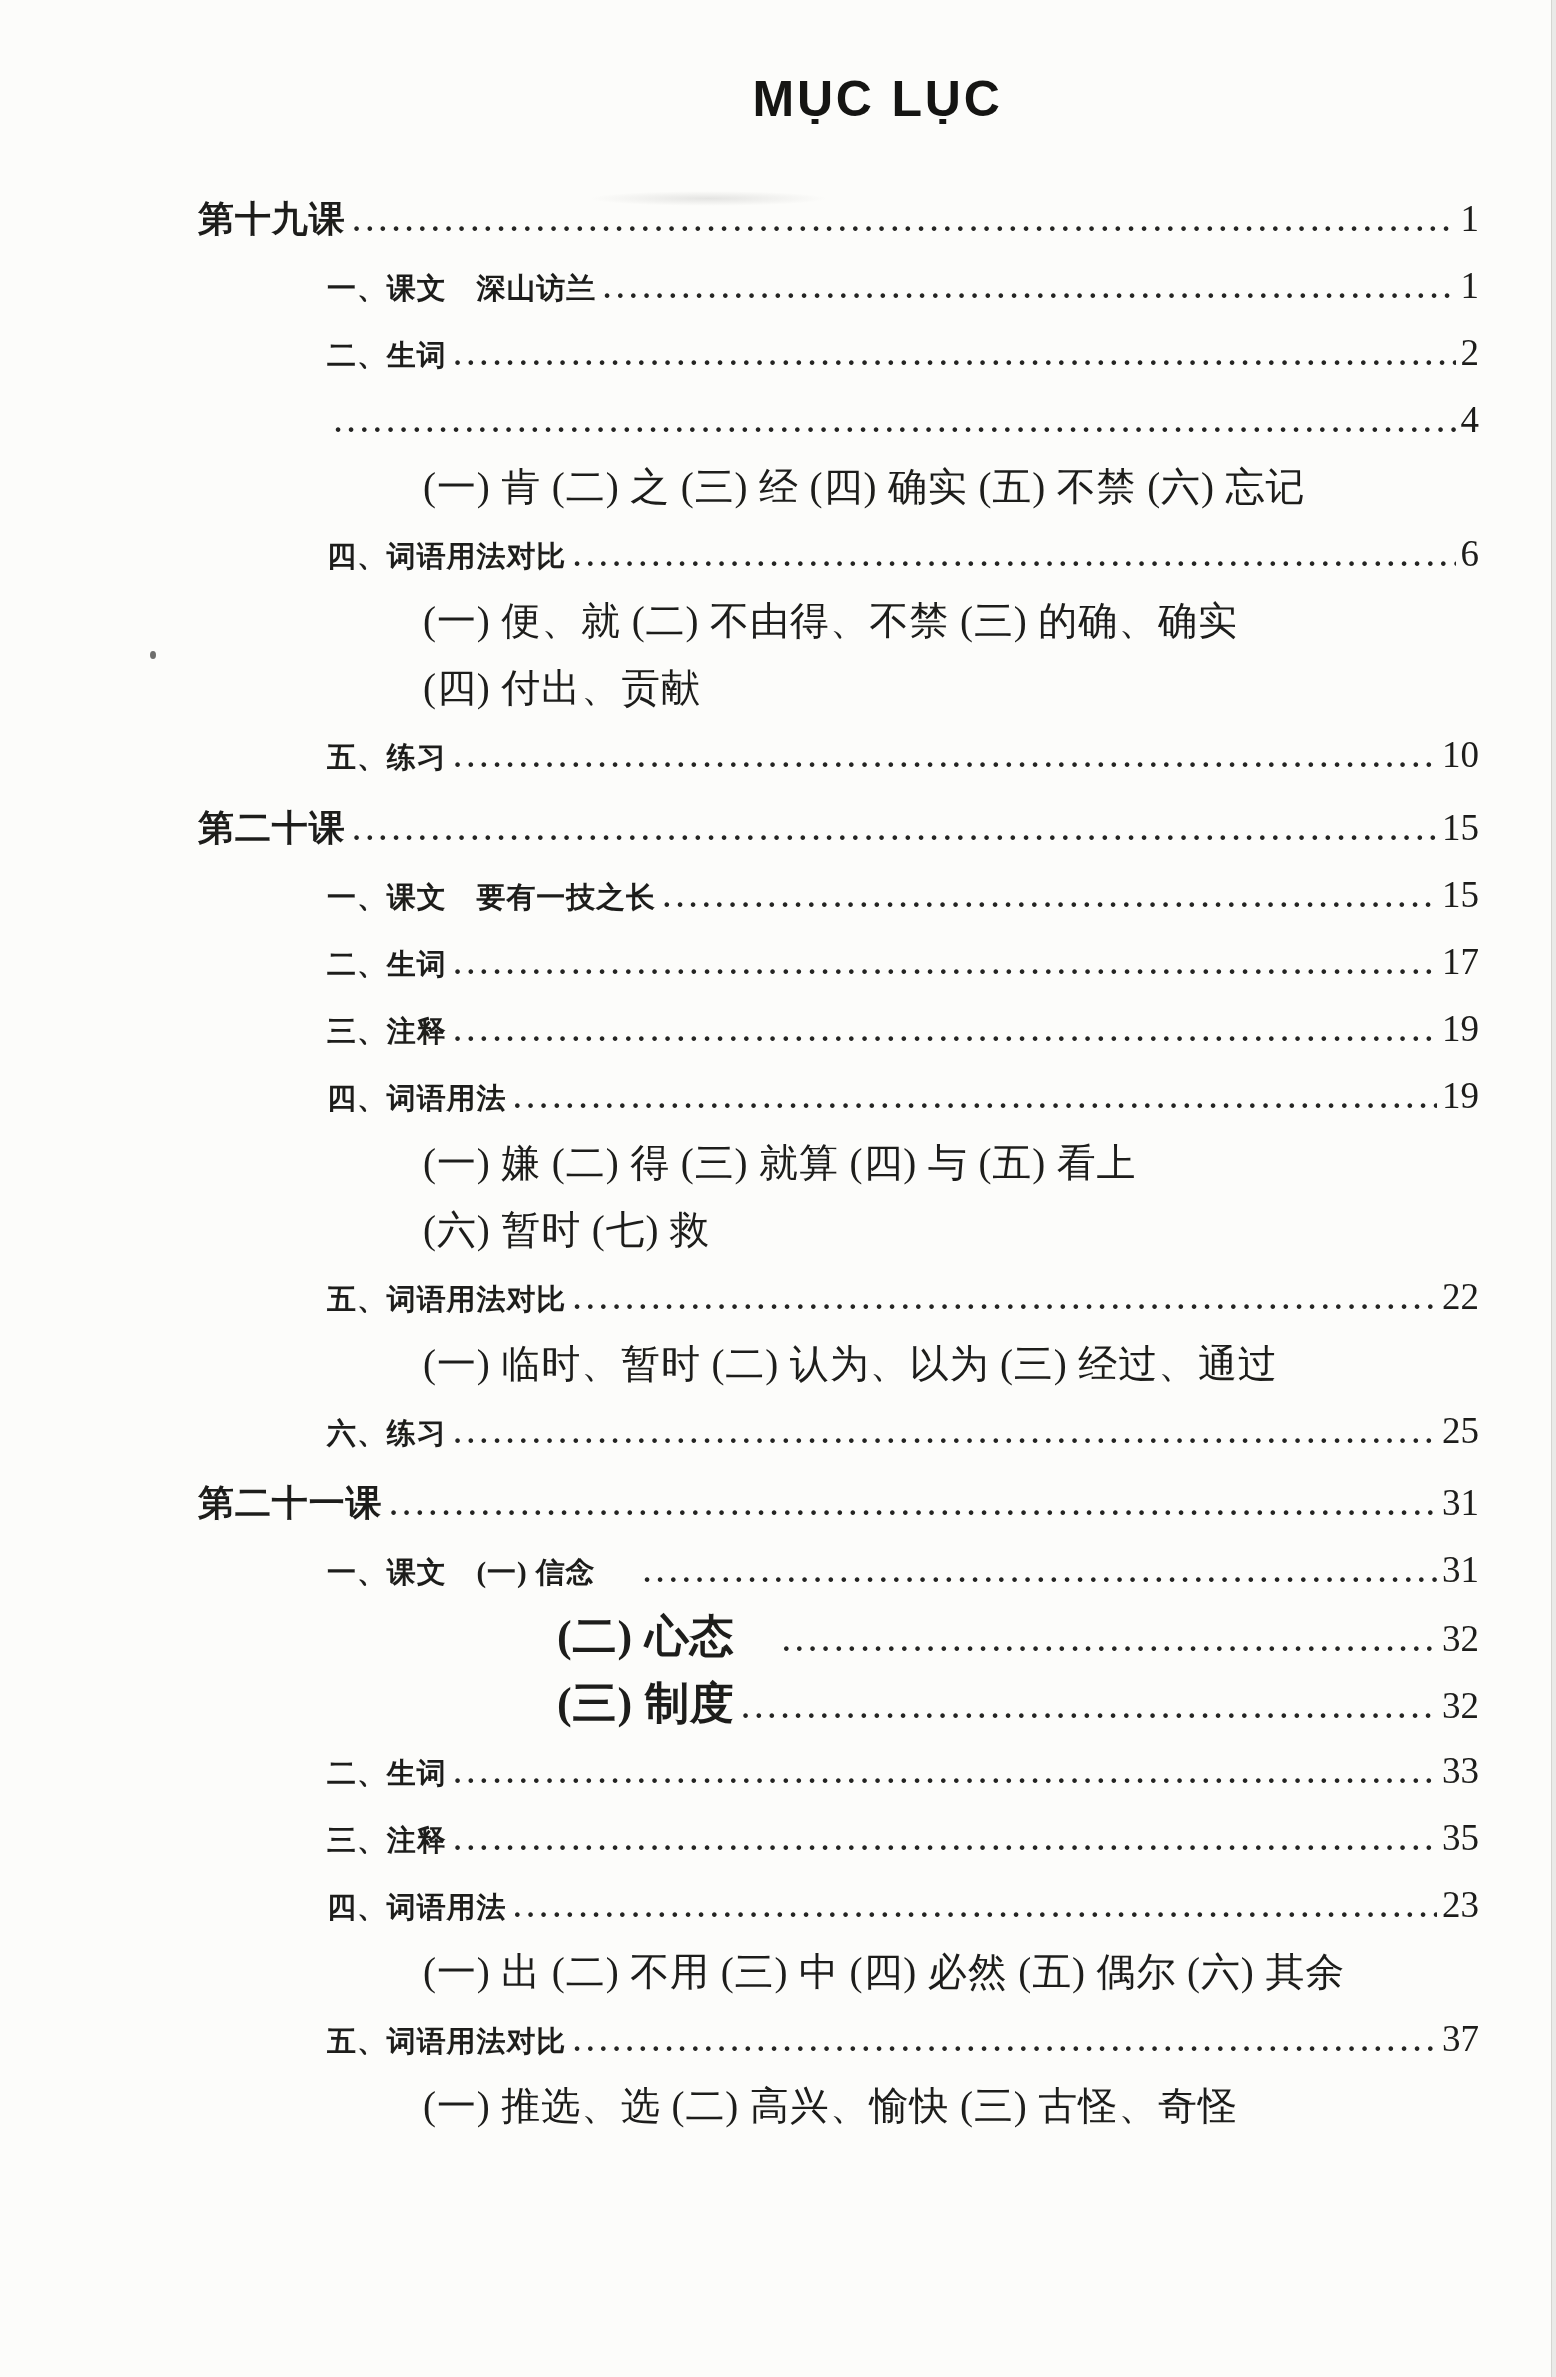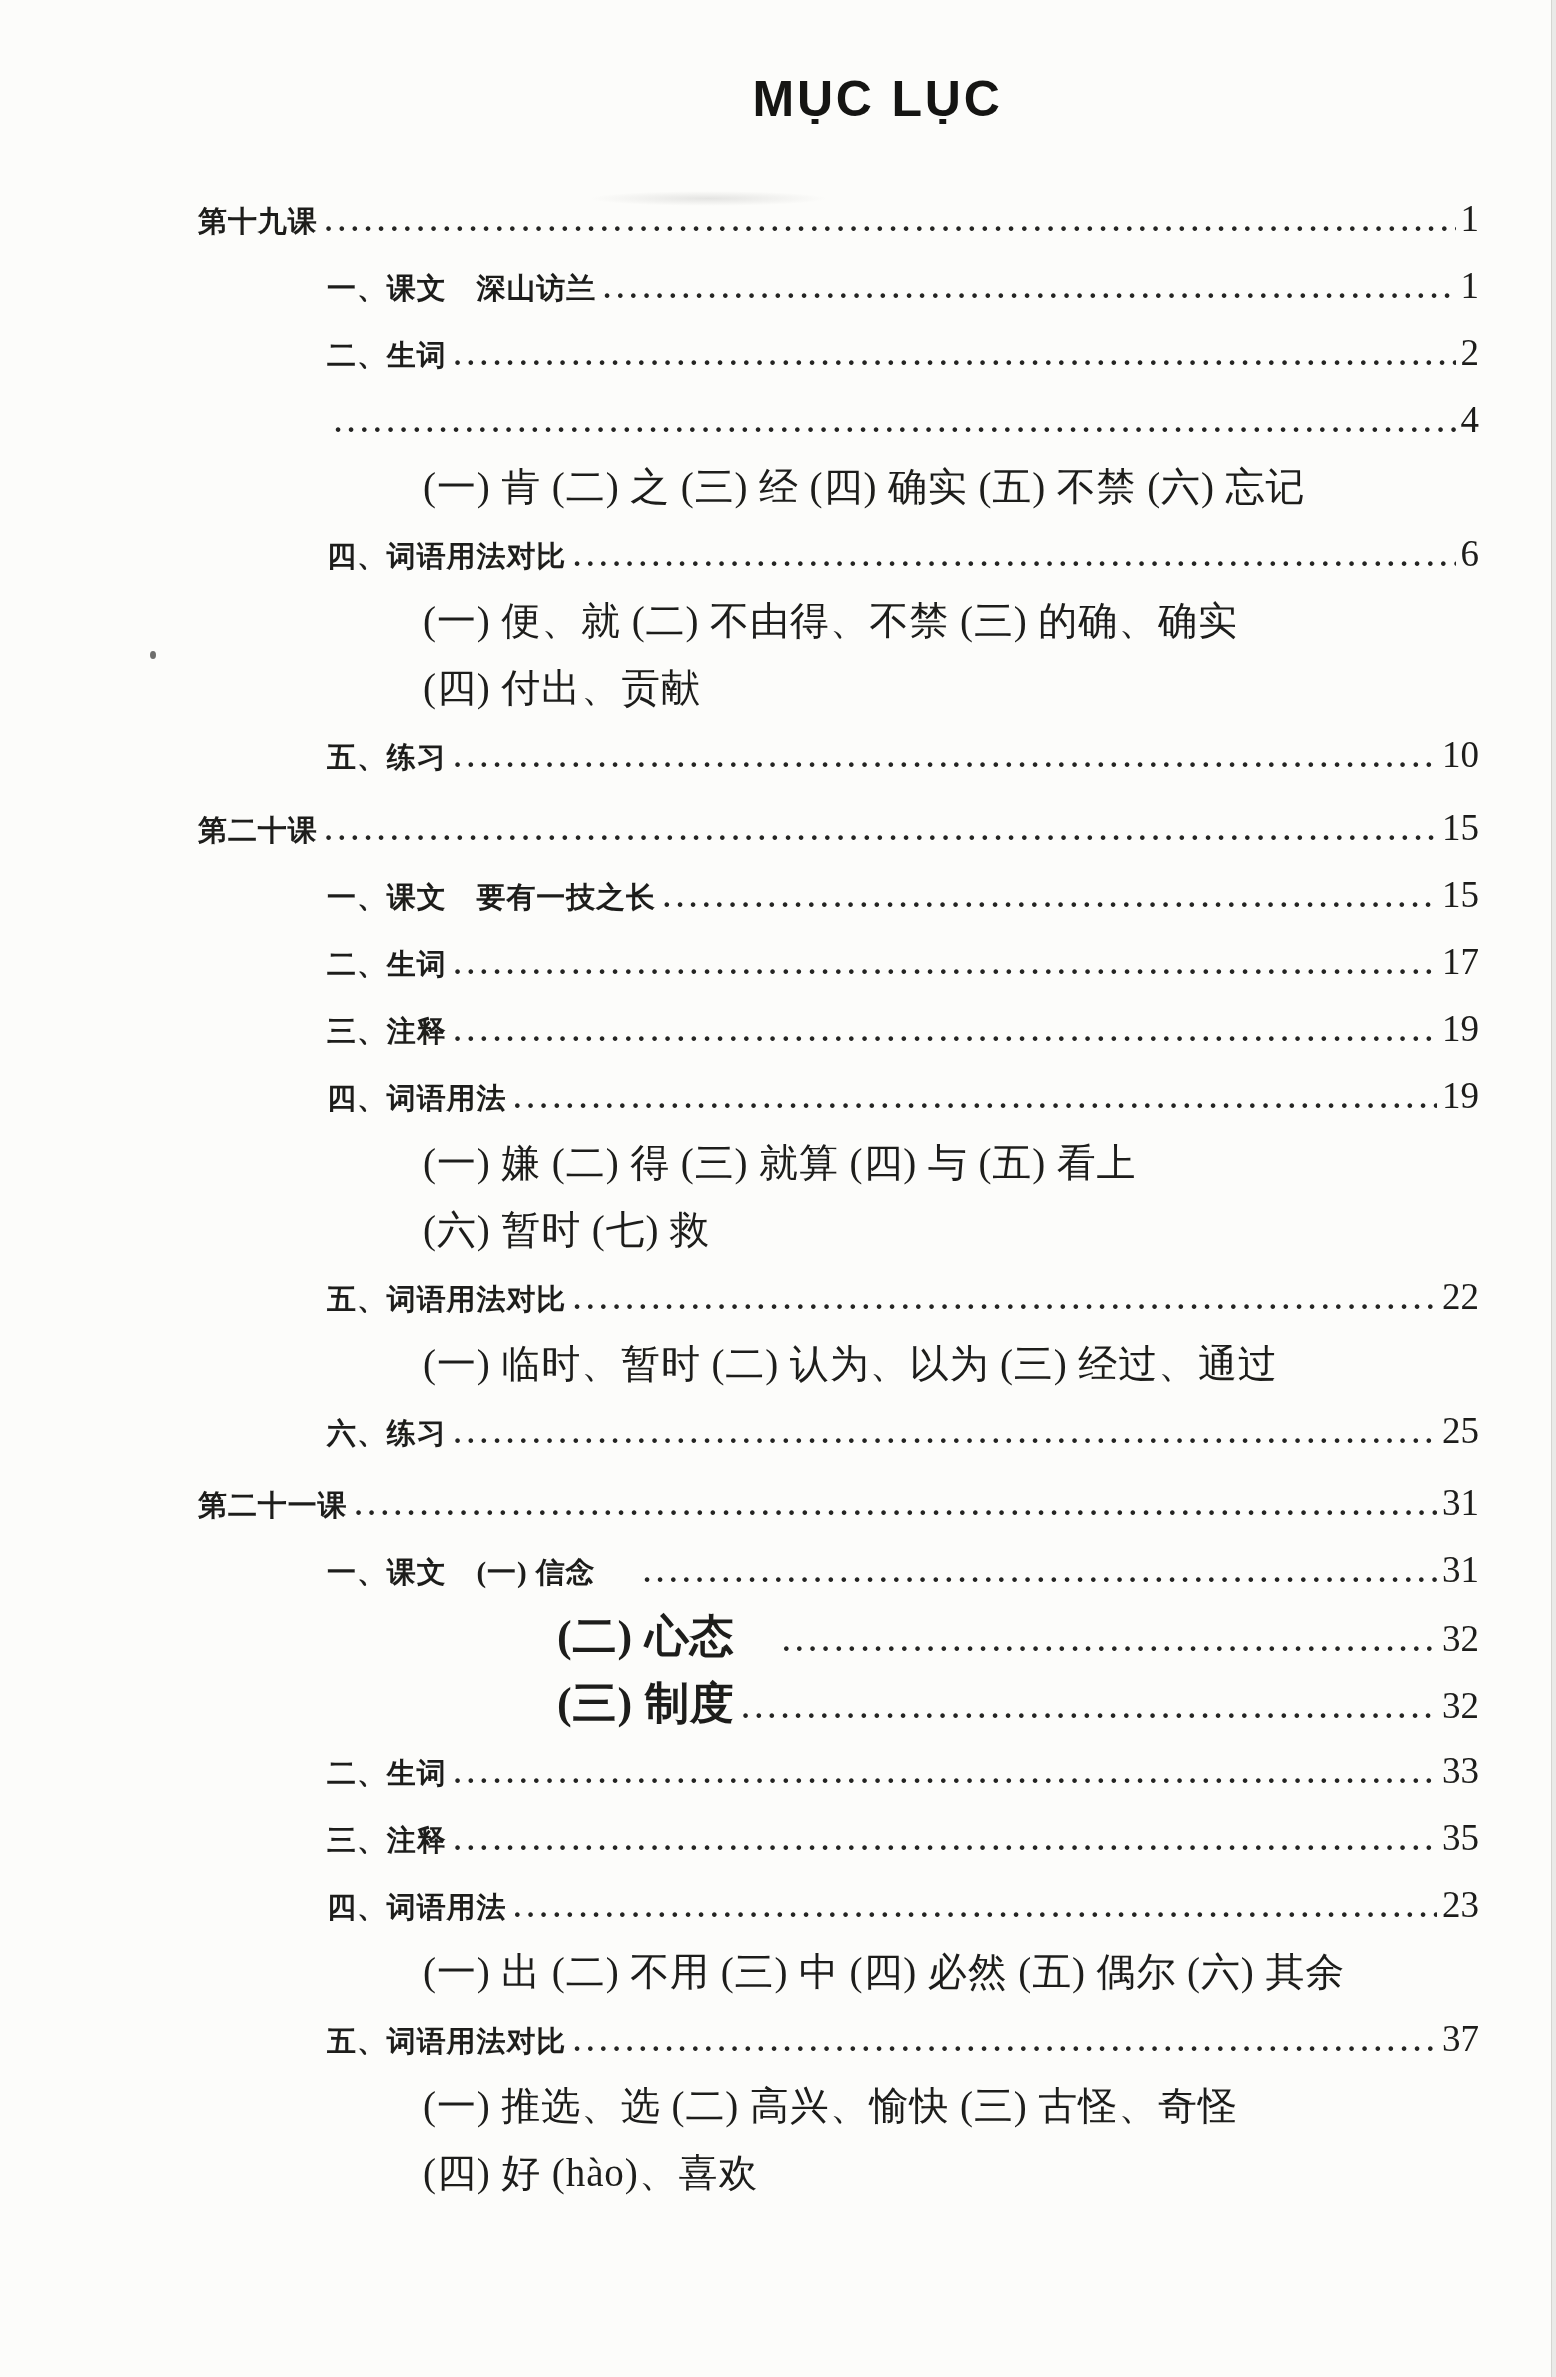--- a/index.html
+++ b/index.html
@@ -41,21 +41,21 @@
     height: 67px;
     line-height: 67px;
     white-space: nowrap;
   }
   .row .label {
     flex: 0 0 auto;
     letter-spacing: 0.9px;
   }
   .lvl1 { margin-top: 5.5px; }
   .lvl1 .label {
-    font-size: 29px;
+    font-size: 36px;
     font-weight: bold;
     text-align: center;
   }
   .lvl2 { padding-left: 129px; }
   .lvl2 .label {
     font-size: 29px;
     font-weight: bold;
   }
   .lvl3 { padding-left: 225px; }
   .lvl3 .label {
@@ -258,22 +258,18 @@
   </div>
       <div class="row lvl2">
     <span class="label">五、词语用法对比</span>
     <span class="dots"></span>
     <span class="pg">37</span>
   </div>
       <div class="row lvl3">
     <span class="label">(一) 推选、选 (二) 高兴、愉快 (三) 古怪、奇怪</span>
 
   </div>
-      <div class="row lvl3">
-    <span class="label">(四) 好 (hào)、喜欢</span>
-
-  </div>
     </div>
 
   <div class="artifact-dot"></div>
   <div class="scan-edge"></div>
 </div>
 
 
 </body></html>

